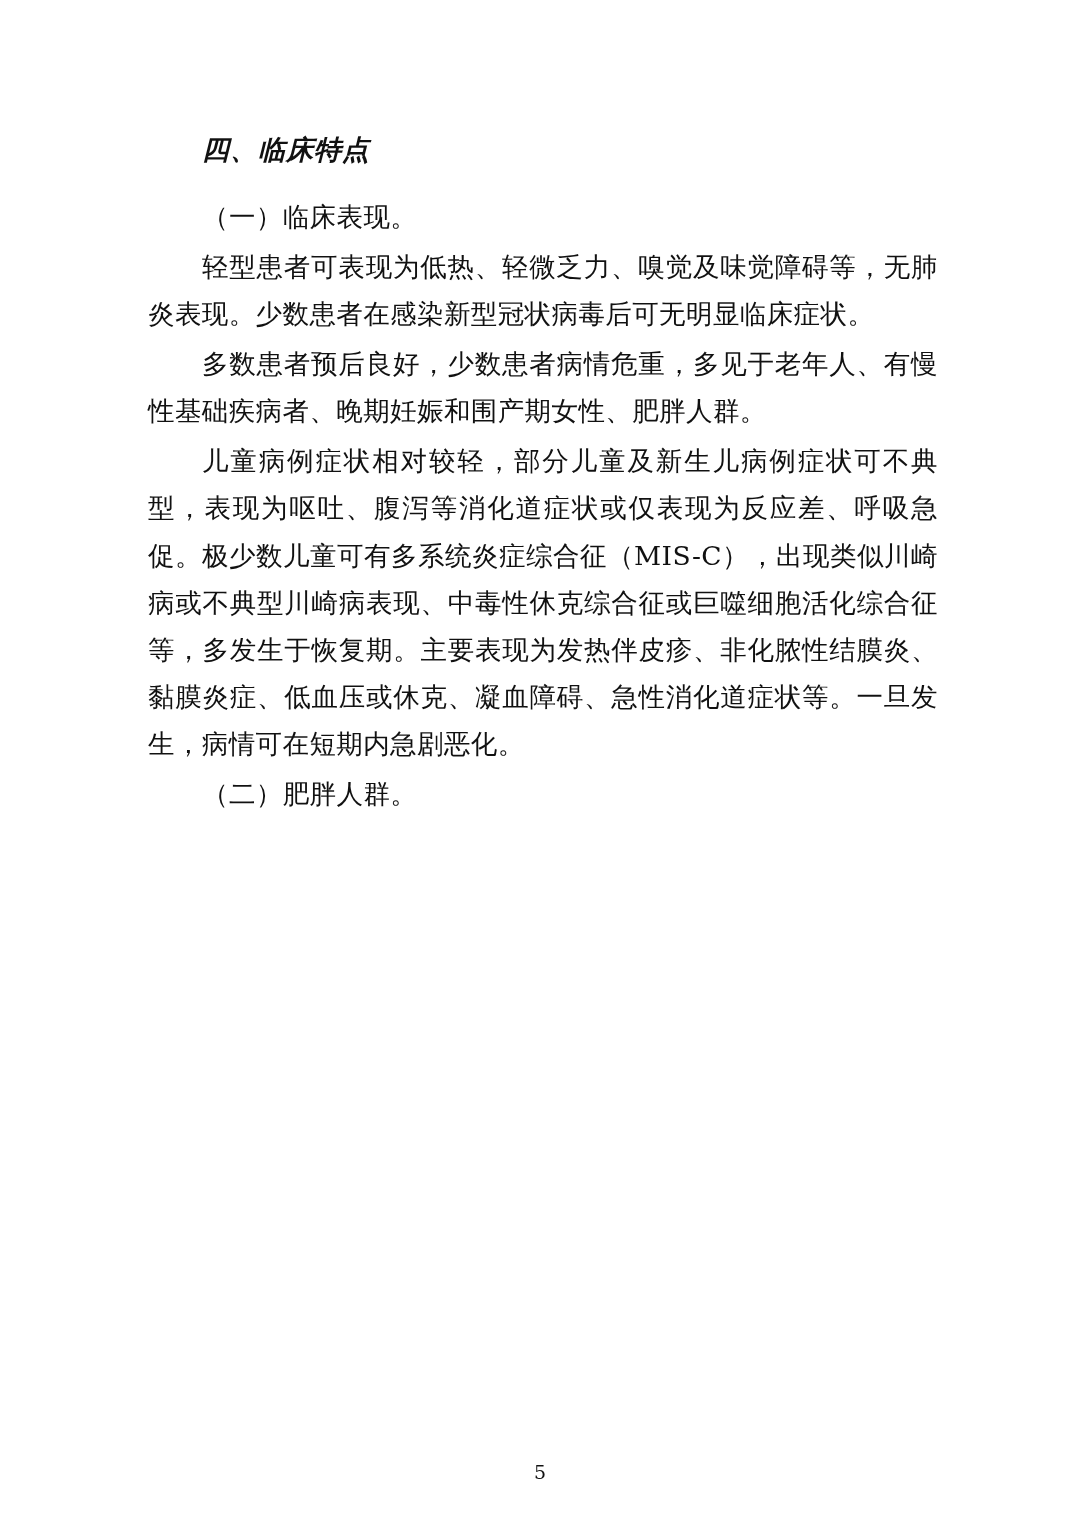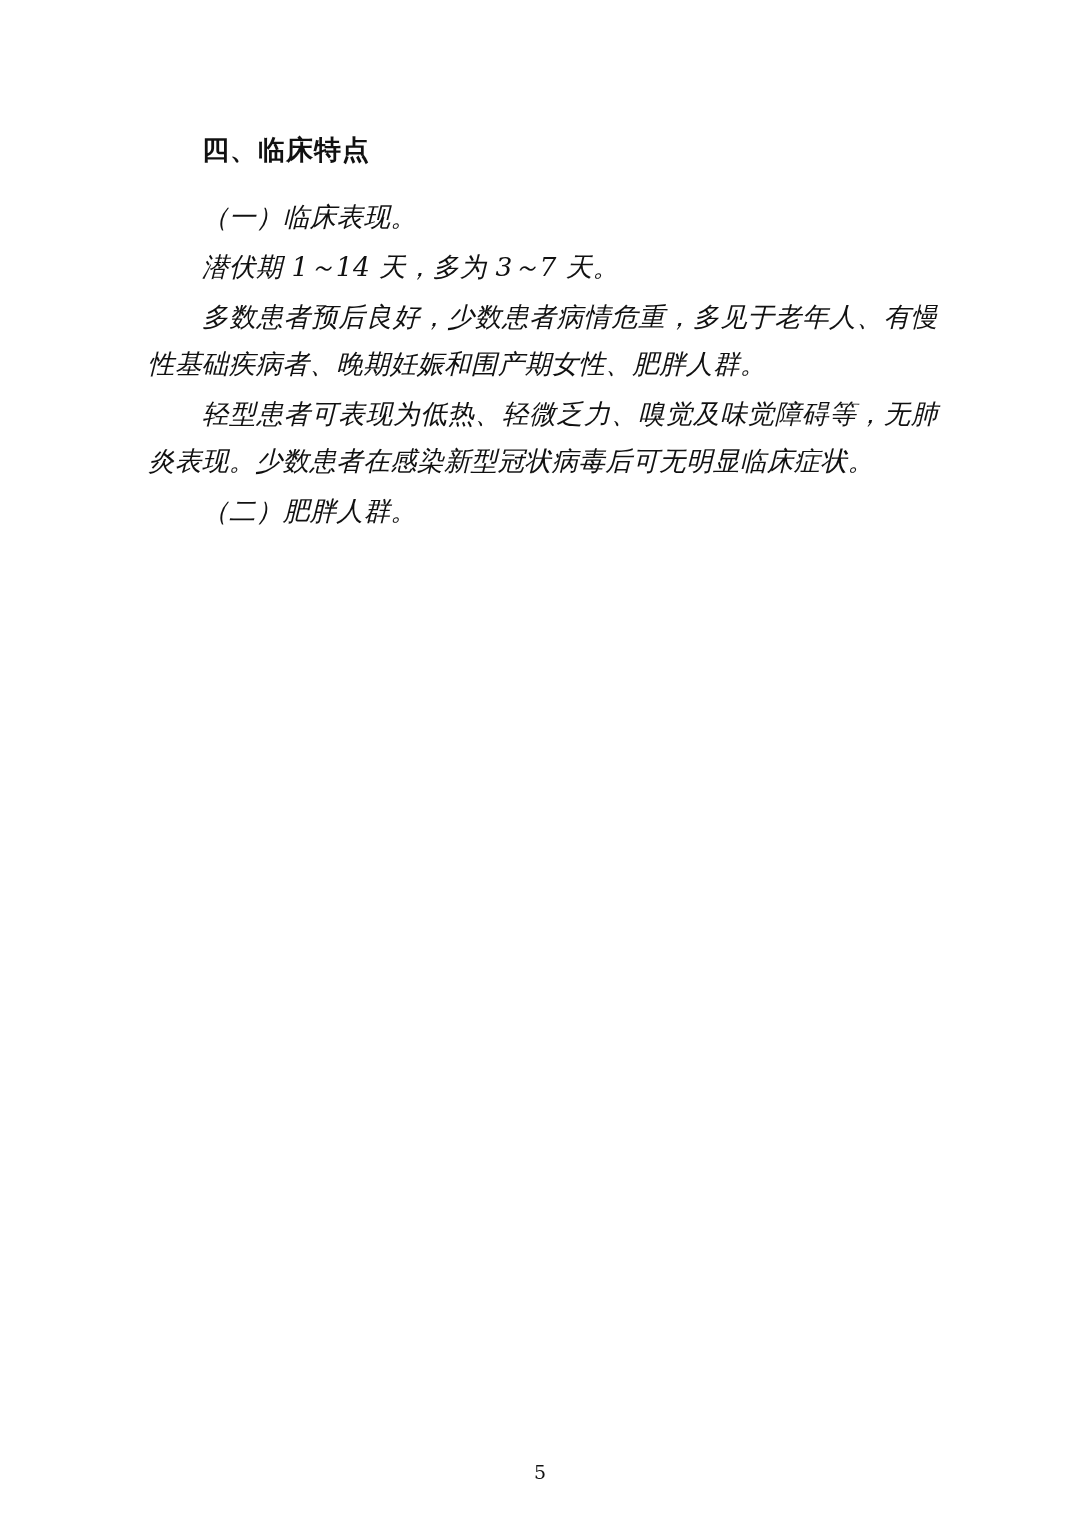--- a/index.html
+++ b/index.html
@@ -27,30 +27,30 @@
   .doc-body {
     width: 790px;
   }
   h2.section-heading {
     font-size: 27px;
     font-weight: bold;
     margin: 0 0 22px 0;
     line-height: 1.5;
     letter-spacing: 1px;
     text-indent: 54px;
+    font-style: italic;
   }
   p.para {
     font-size: 26.5px;
     line-height: 1.78;
     margin: 0 0 3px 0;
     text-align: justify;
     text-justify: inter-ideograph;
     text-indent: 54px;
     letter-spacing: 0.4px;
-    font-style: italic;
   }
   p.para.subhead {
     margin-bottom: 3px;
   }
   .page-number {
     position: absolute;
     bottom: 44px;
     left: 0;
     width: 100%;
     text-align: center;
@@ -59,19 +59,19 @@
     color: #111111;
   }
 </style>
 </head>
 <body>
 
 <div id="page">
   <div class="doc-body">
     <h2 class="section-heading">四、临床特点</h2>
     <p class="para subhead">（一）临床表现。</p>
-    <p class="para">潜伏期 1～14 天，多为 3～7 天。</p>
+    <p class="para">轻型患者可表现为低热、轻微乏力、嗅觉及味觉障碍等，无肺炎表现。少数患者在感染新型冠状病毒后可无明显临床症状。</p>
     <p class="para">多数患者预后良好，少数患者病情危重，多见于老年人、有慢性基础疾病者、晚期妊娠和围产期女性、肥胖人群。</p>
-    <p class="para">轻型患者可表现为低热、轻微乏力、嗅觉及味觉障碍等，无肺炎表现。少数患者在感染新型冠状病毒后可无明显临床症状。</p>
+    <p class="para">儿童病例症状相对较轻，部分儿童及新生儿病例症状可不典型，表现为呕吐、腹泻等消化道症状或仅表现为反应差、呼吸急促。极少数儿童可有多系统炎症综合征（MIS-C），出现类似川崎病或不典型川崎病表现、中毒性休克综合征或巨噬细胞活化综合征等，多发生于恢复期。主要表现为发热伴皮疹、非化脓性结膜炎、黏膜炎症、低血压或休克、凝血障碍、急性消化道症状等。一旦发生，病情可在短期内急剧恶化。</p>
     <p class="para subhead">（二）肥胖人群。</p>
   </div>
   <div class="page-number">5</div>
 </div>
 
 </body></html>

